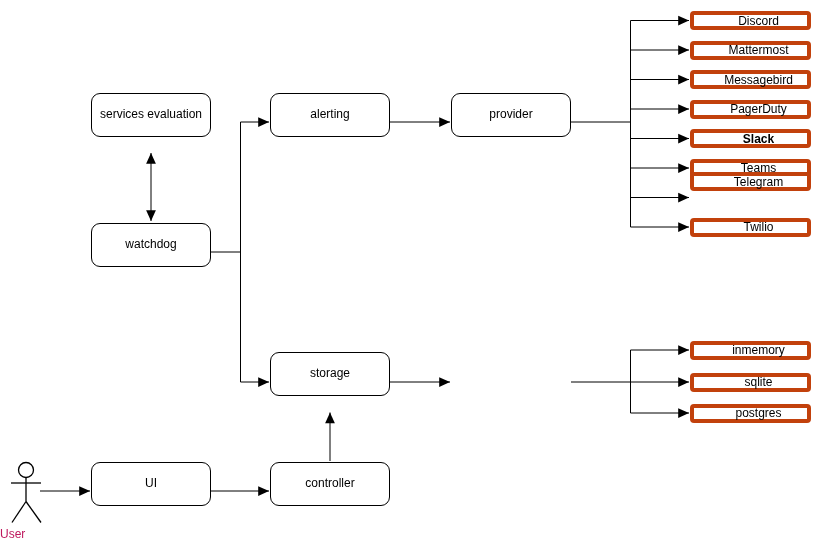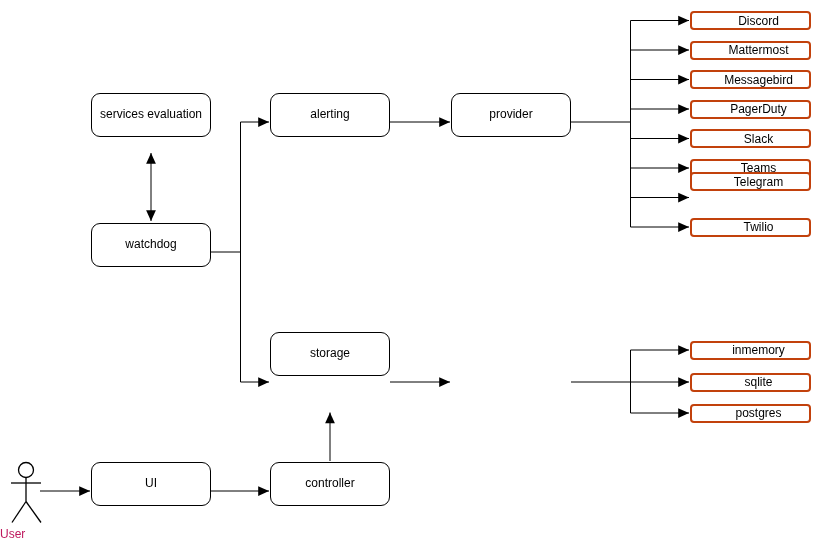--- a/index.html
+++ b/index.html
@@ -36,21 +36,21 @@
     text-align: center;
     line-height: 1.1;
   }
   .leaf {
     position: absolute;
     box-sizing: border-box;
     left: 690px;
     width: 121px;
     height: 19px;
     background: #ffffff;
-    border: 2px solid #c2410c;
+    border: 4px solid #c2410c;
     border-radius: 4px;
     display: flex;
     align-items: center;
     justify-content: center;
     font-size: 12px;
     color: #000000;
     text-align: center;
     padding-left: 16px;
   }
   .actor-label {
@@ -125,35 +125,35 @@
   </div>
   <div class="node" style="left:91px;  top:223px;">
     <span>watchdog</span>
   </div>
   <div class="node" style="left:270px; top:93px;">
     <span>alerting</span>
   </div>
   <div class="node" style="left:451px; top:93px;">
     <span>provider</span>
   </div>
-  <div class="node" style="left:270px; top:332px;">
+  <div class="node" style="left:270px; top:352px;">
     <span>storage</span>
   </div>
   <div class="node" style="left:91px;  top:462px;">
     <span>UI</span>
   </div>
   <div class="node" style="left:270px; top:462px;">
     <span>controller</span>
   </div>
 
   <div class="leaf" style="top:11px;">Discord</div>
   <div class="leaf" style="top:70px;">Messagebird</div>
   <div class="leaf" style="top:40.5px;">Mattermost</div>
   <div class="leaf" style="top:99.5px;">PagerDuty</div>
-  <div class="leaf" style="top:129px;">Slack</div>
+  <div class="leaf" style="top:129px;font-weight:bold;">Slack</div>
   <div class="leaf" style="top:158.5px;">Teams</div>
   <div class="leaf" style="top:172px;">Telegram</div>
   <div class="leaf" style="top:217.5px;">Twilio</div>
 
   <div class="leaf" style="top:340.5px;">inmemory</div>
   <div class="leaf" style="top:372.5px;text-align:center;">sqlite</div>
   <div class="leaf" style="top:403.5px;">postgres</div>
 
   <div class="actor-label">User</div>
 

